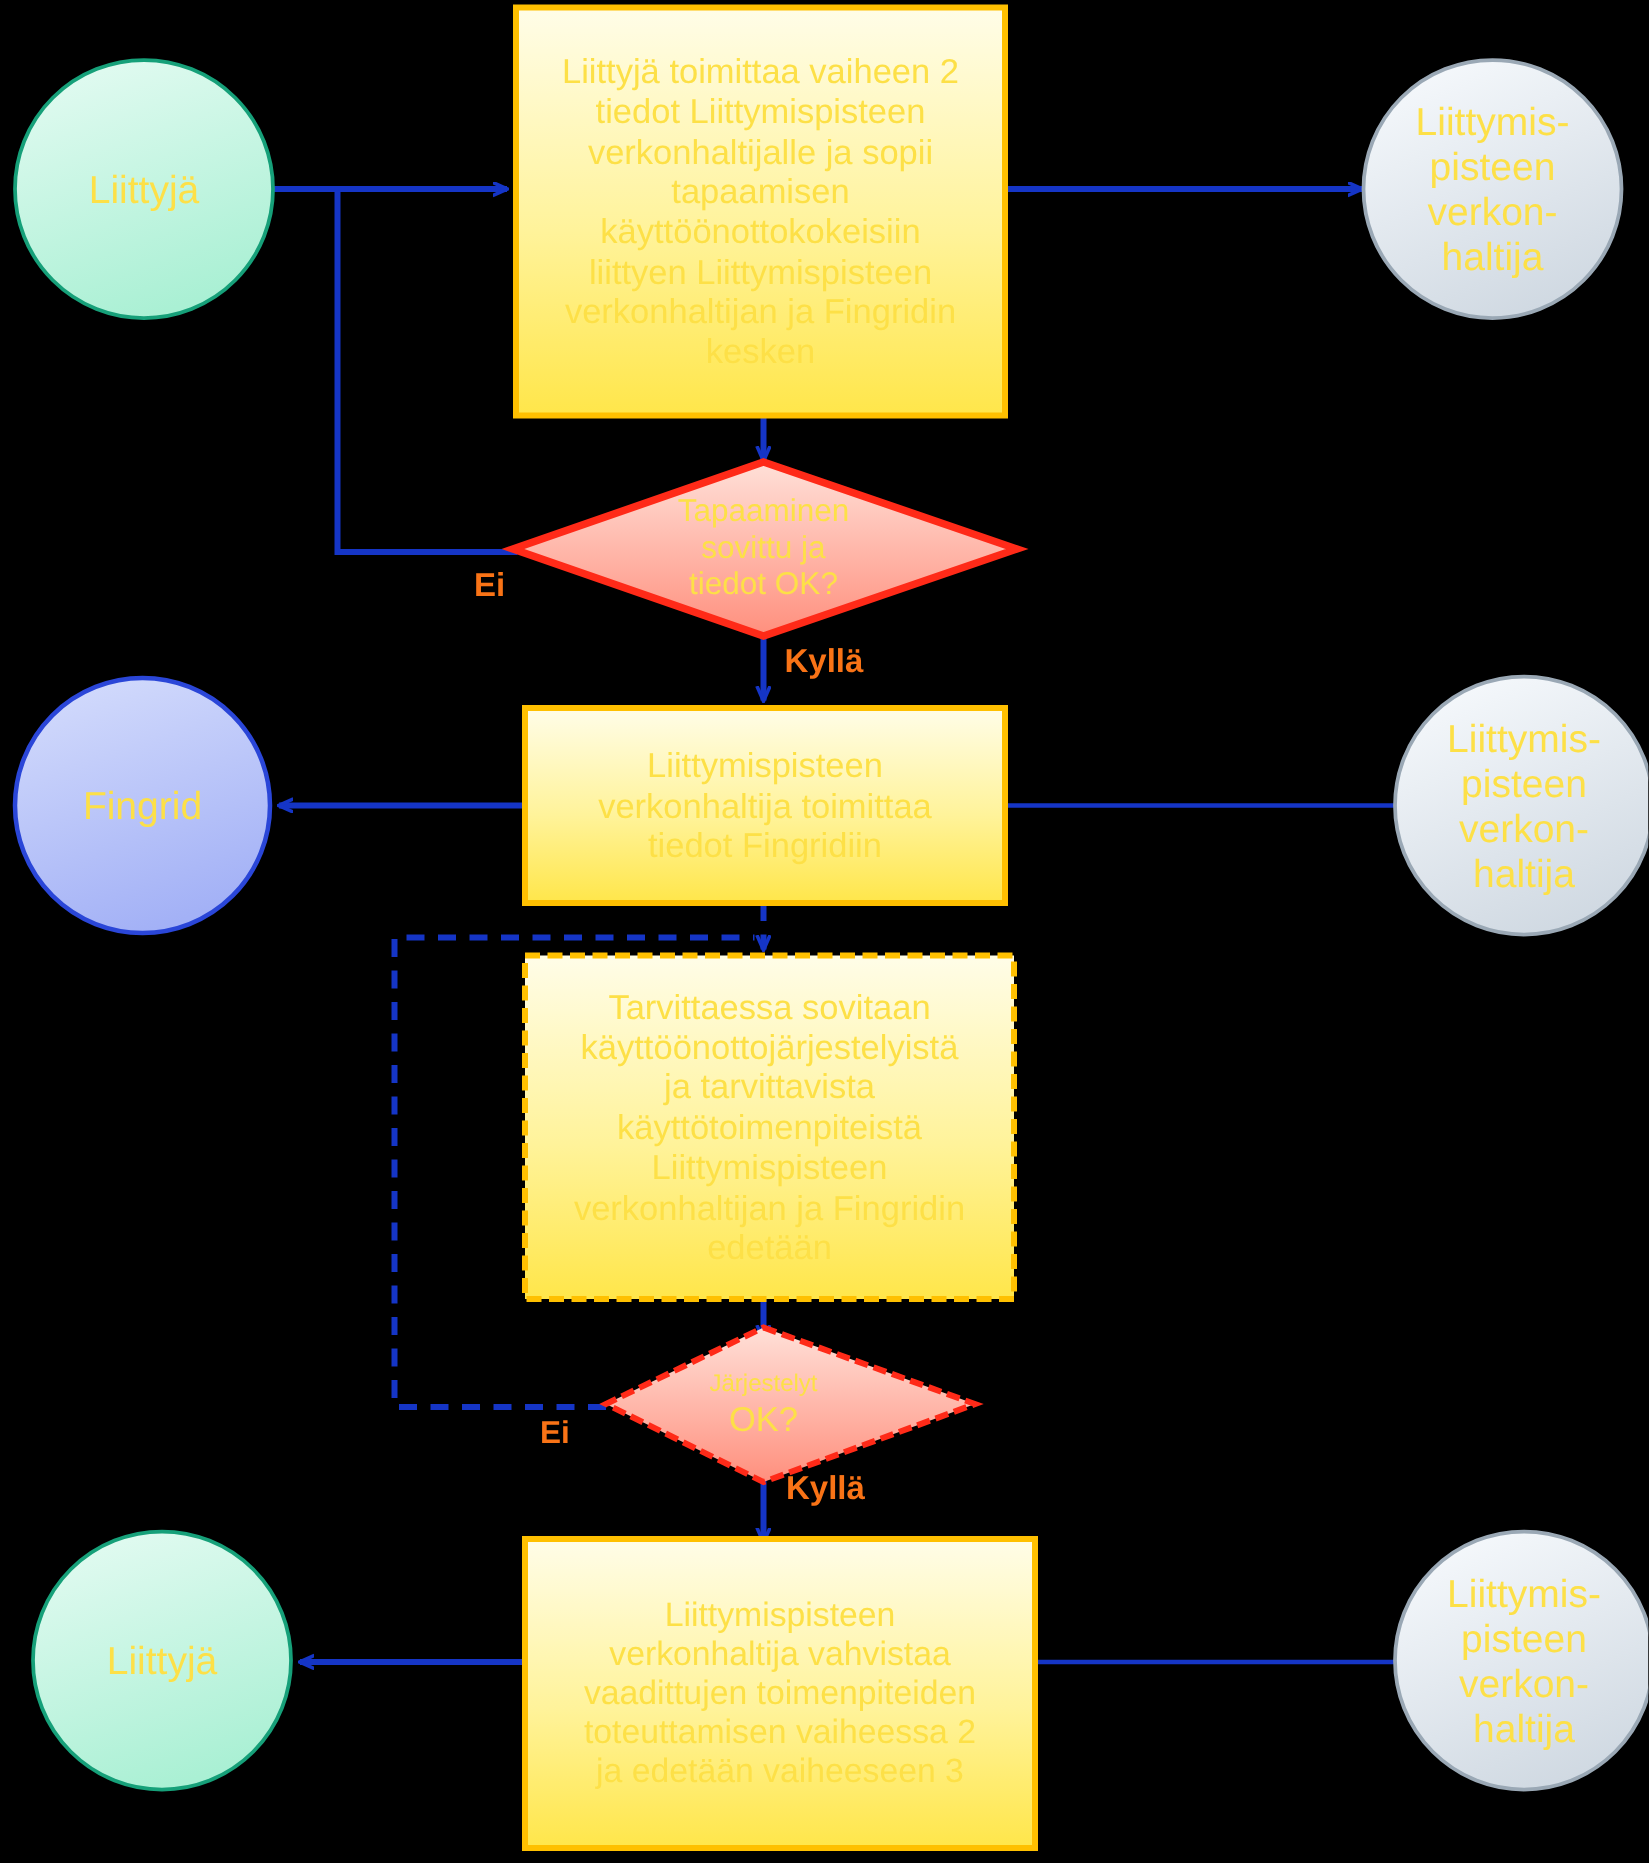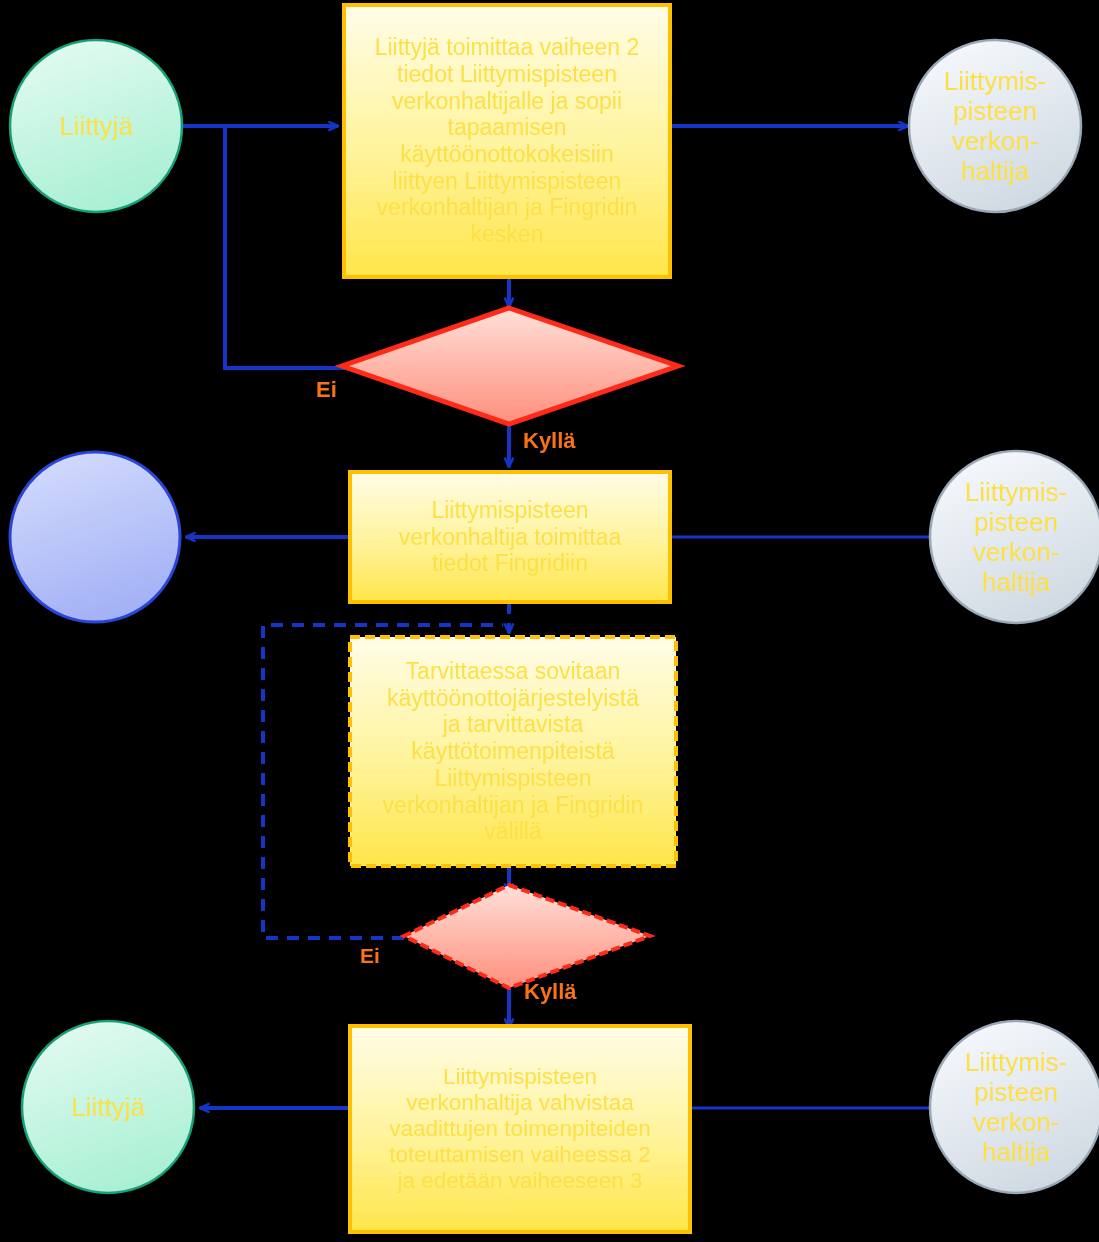--- a/index.html
+++ b/index.html
@@ -148,43 +148,51 @@
 
   <div class="node-text proc-text" style="left:348px; top:9px; width:318px; height:264px;">Liittyjä toimittaa vaiheen 2
 tiedot Liittymispisteen
 verkonhaltijalle  ja sopii
 tapaamisen
 käyttöönottokokeisiin
 liittyen Liittymispisteen
 verkonhaltijan ja Fingridin
 kesken</div>
 
+  <div class="node-text dia-text" style="left:399px; top:316px; width:220px; height:100px;">Tapaaminen
+sovittu ja
+tiedot OK?</div>
 
   <div class="edge-label" style="left:316px; top:377px;">Ei</div>
 
   <div class="edge-label" style="left:523px; top:428px;">Kyllä</div>
 
+  <div class="node-text circ-text" style="left:10px; top:452px; width:170px; height:170px;">Fingrid</div>
 
   <div class="node-text circ-text" style="left:930px; top:451px; width:172px; height:172px;">Liittymis-
 pisteen
 verkon-
 haltija</div>
 
   <div class="node-text proc-text" style="left:354px; top:476px; width:312px; height:122px;">Liittymispisteen
 verkonhaltija toimittaa
 tiedot Fingridiin</div>
 
   <div class="node-text proc-text" style="left:354px; top:641px; width:318px; height:221px;">Tarvittaessa sovitaan
 käyttöönottojärjestelyistä
 ja tarvittavista
 käyttötoimenpiteistä
 Liittymispisteen
 verkonhaltijan ja Fingridin
-välillä</div>
-
+edetään</div>
+
+  <div class="node-text" style="left:419px; top:898px; width:180px; height:78px; flex-direction:column;">
+    <span class="dia-small">Järjestelyt</span>
+    <span class="dia-text-2">OK?</span>
+  </div>
 
   <div class="edge-label small" style="left:360px; top:944px;">Ei</div>
 
   <div class="edge-label" style="left:524px; top:979px;">Kyllä</div>
 
   <div class="node-text circ-text" style="left:22px; top:1021px; width:172px; height:172px;">Liittyjä</div>
 
   <div class="node-text circ-text" style="left:930px; top:1021px; width:172px; height:172px;">Liittymis-
 pisteen
 verkon-

